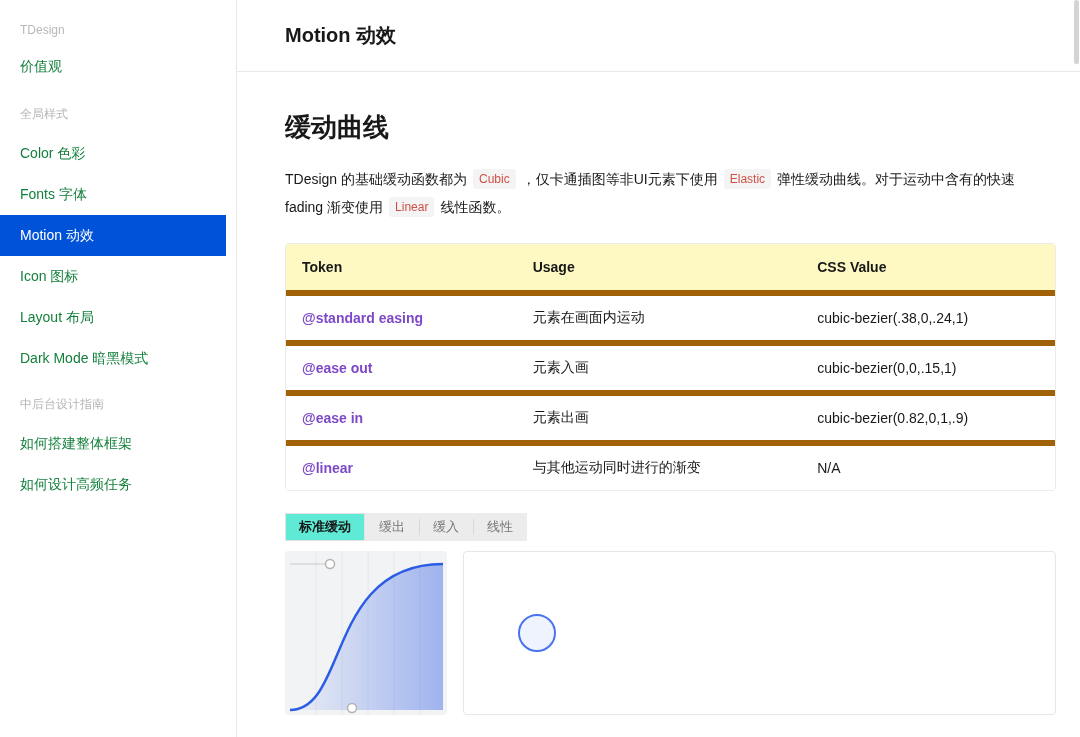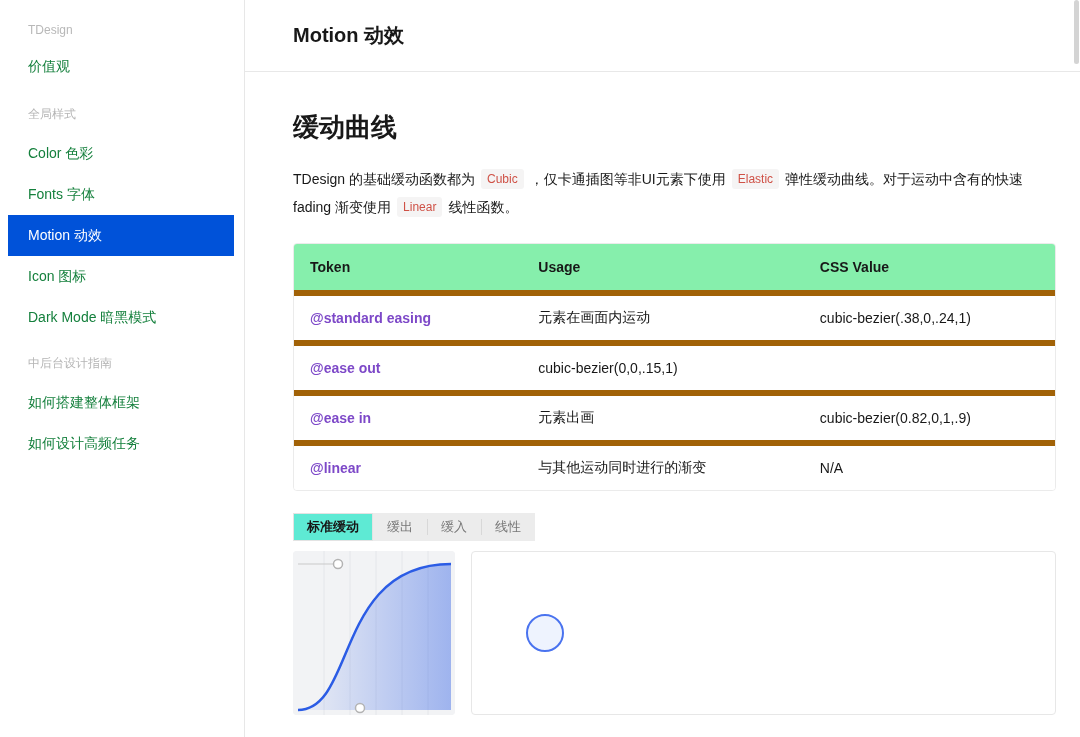--- a/index.html
+++ b/index.html
@@ -3,21 +3,21 @@
 <meta charset="utf-8">
 <style>
   * { box-sizing: border-box; margin: 0; padding: 0; }
   html, body { width: 1080px; height: 737px; overflow: hidden; }
   body {
     font-family: "Liberation Sans", "DejaVu Sans", sans-serif;
     background: #ffffff;
     color: #181818;
     position: relative;
   }
-  .app { display: flex; width: 1080px; height: 737px; padding-left: 8px; }
+  .app { display: flex; width: 1080px; height: 737px; }
 
   
   .sidebar {
     width: 237px; min-width: 237px; height: 100%;
     border-right: 1px solid #e7e7e7;
     padding-top: 14px;
     background: #fff;
   }
   .brand {
     height: 32px; display: flex; align-items: center;
@@ -61,21 +61,21 @@
   
   .table {
     width: 100%; border: 1px solid #ebebeb; border-radius: 4px;
     overflow: hidden; margin-bottom: 22px;
   }
   .t-row {
     display: grid; grid-template-columns: 30% 37% 33%;
     align-items: center;
   }
   .t-row + .t-row { border-top: 6px solid #a16207; }
-  .t-head { background: #86efac; height: 46px; }
+  .t-head { background: #fef9c3; height: 46px; }
   .t-head .t-cell { font-weight: 700; font-size: 14px; color: #181818; }
   .t-body { height: 50px; background: #fff; }
   .t-cell { padding: 0 16px; font-size: 14px; }
   .t-cell.token { color: #7d48c8; font-weight: 600; cursor: pointer; }
 
   
   .tab-bar { display: inline-flex; align-items: stretch; background: #ececec; margin-bottom: 10px; }
   .tab {
     padding: 5px 14px; font-size: 13px; color: #777;
     cursor: pointer; position: relative; white-space: nowrap;
@@ -118,20 +118,21 @@
 
   <aside class="sidebar">
     <div class="brand">TDesign</div>
     <div class="side-item">价值观</div>
 
     <div class="side-section">全局样式</div>
     <div class="side-item">Color 色彩</div>
     <div class="side-item">Fonts 字体</div>
     <div class="side-item active">Motion 动效</div>
     <div class="side-item">Icon 图标</div>
+    <div class="side-item">Layout 布局</div>
     <div class="side-item">Dark Mode 暗黑模式</div>
 
     <div class="side-section second">中后台设计指南</div>
     <div class="side-item">如何搭建整体框架</div>
     <div class="side-item">如何设计高频任务</div>
   </aside>
 
   <main class="main">
     <header class="page-header">
       <h1>Motion 动效</h1>
@@ -149,20 +150,21 @@
           <div class="t-cell">CSS Value</div>
         </div>
 
         <div class="t-row t-body">
           <div class="t-cell token">@standard easing</div>
           <div class="t-cell">元素在画面内运动</div>
           <div class="t-cell">cubic-bezier(.38,0,.24,1)</div>
         </div>
         <div class="t-row t-body">
           <div class="t-cell token">@ease out</div>
+          <div class="t-cell">元素入画</div>
           <div class="t-cell">cubic-bezier(0,0,.15,1)</div>
         </div>
         <div class="t-row t-body">
           <div class="t-cell token">@ease in</div>
           <div class="t-cell">元素出画</div>
           <div class="t-cell">cubic-bezier(0.82,0,1,.9)</div>
         </div>
         <div class="t-row t-body">
           <div class="t-cell token">@linear</div>
           <div class="t-cell">与其他运动同时进行的渐变</div>

